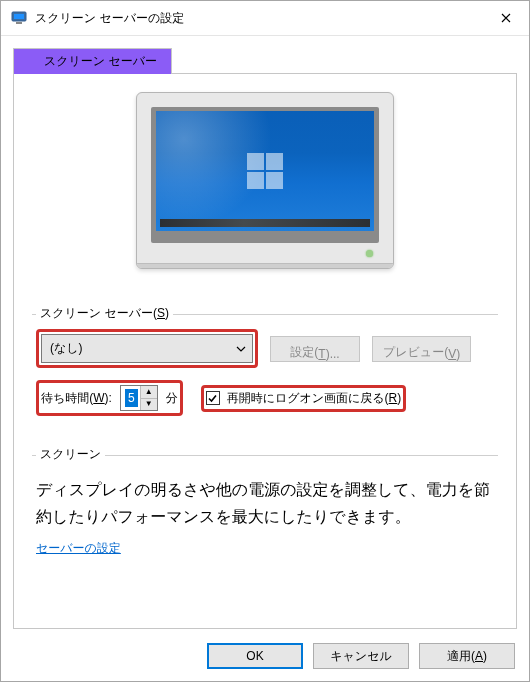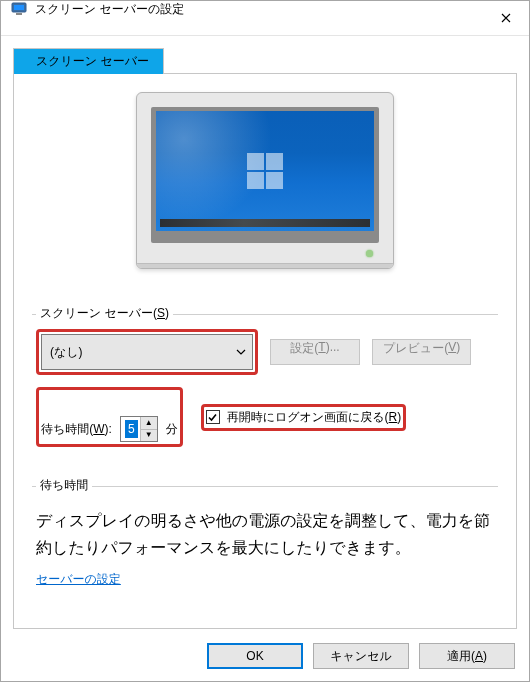--- a/index.html
+++ b/index.html
@@ -15,20 +15,21 @@
     height: 682px;
     box-sizing: border-box;
     border: 1px solid #a6a6a6;
     background: #fff;
     position: relative;
   }
   
   .titlebar {
     height: 34px;
     display: flex;
+    align-items: center;
     background: #fff;
     border-bottom: 1px solid #e5e5e5;
   }
   .titlebar .icon {
     width: 16px;
     height: 16px;
     margin: 0 8px 0 10px;
     display: inline-block;
   }
   .titlebar .title {
@@ -46,22 +47,22 @@
   }
   
   .tab-area {
     margin: 12px 12px 0 12px;
   }
   .tab-header {
     display: flex;
     align-items: flex-end;
   }
   .tab {
-    padding: 4px 14px 4px 22px;
-    background: #0ea5e9;
+    padding: 4px 14px 4px 30px;
+    background: #8b5cf6;
     border: 1px solid #c6c6c6;
     border-bottom: none;
     position: relative;
     font-size: 12px;
   }
   .tab-filler {
     flex: 1;
     border-bottom: 1px solid #c6c6c6;
     height: 1px;
   }
@@ -181,21 +182,21 @@
     gap: 12px;
   }
   .hl-red {
     border: 3px solid #d0312d;
     border-radius: 4px;
     padding: 2px;
     display: inline-flex;
   }
   .combo {
     width: 212px;
-    height: 36px;
+    height: 29px;
     border: 1px solid #7a7a7a;
     background: #e6e6e6;
     display: flex;
     align-items: center;
     box-sizing: border-box;
   }
   .combo .value {
     flex: 1;
     padding: 0 8px;
     font-size: 12px;
@@ -206,39 +207,38 @@
     align-items: center;
     justify-content: center;
     font-size: 10px;
   }
   .btn {
     min-width: 90px;
     height: 26px;
     border: 1px solid #c6c6c6;
     background: #e6e6e6;
     display: inline-flex;
-    align-items: flex-start;
+    align-items: flex-end;
     justify-content: center;
     font-size: 12px;
     color: #878787; 
     box-sizing: border-box;
     padding: 0 10px;
   }
   
   .row2 {
     margin-top: 12px;
     display: flex;
     align-items: center;
     gap: 18px;
   }
   .hl-inner {
     display: inline-flex;
     align-items: center;
     gap: 8px;
-    margin-top: 24px;
   }
   .spinner {
     display: flex;
     align-items: stretch;
     height: 26px;
     border: 1px solid #7a7a7a;
     box-sizing: border-box;
   }
   .spinner .select-wrap {
     background: #fff;
@@ -433,21 +433,21 @@
                   <span>再開時にログオン画面に戻る(</span><span class="underline">R</span><span>)</span>
                 </span>
               </label>
             </span>
           </div>
 
         </div>
       </div>
 
       <div class="group">
-        <span class="group-label">待ち時間</span>
+        <span class="group-label">スクリーン</span>
         <div class="group-box">
           <div class="power-text">ディスプレイの明るさや他の電源の設定を調整して、電力を節約したりパフォーマンスを最大にしたりできます。</div>
           <a class="link" href="#">セーバーの設定</a>
         </div>
       </div>
 
     </div>
   </div>
 
   <div class="button-bar">

